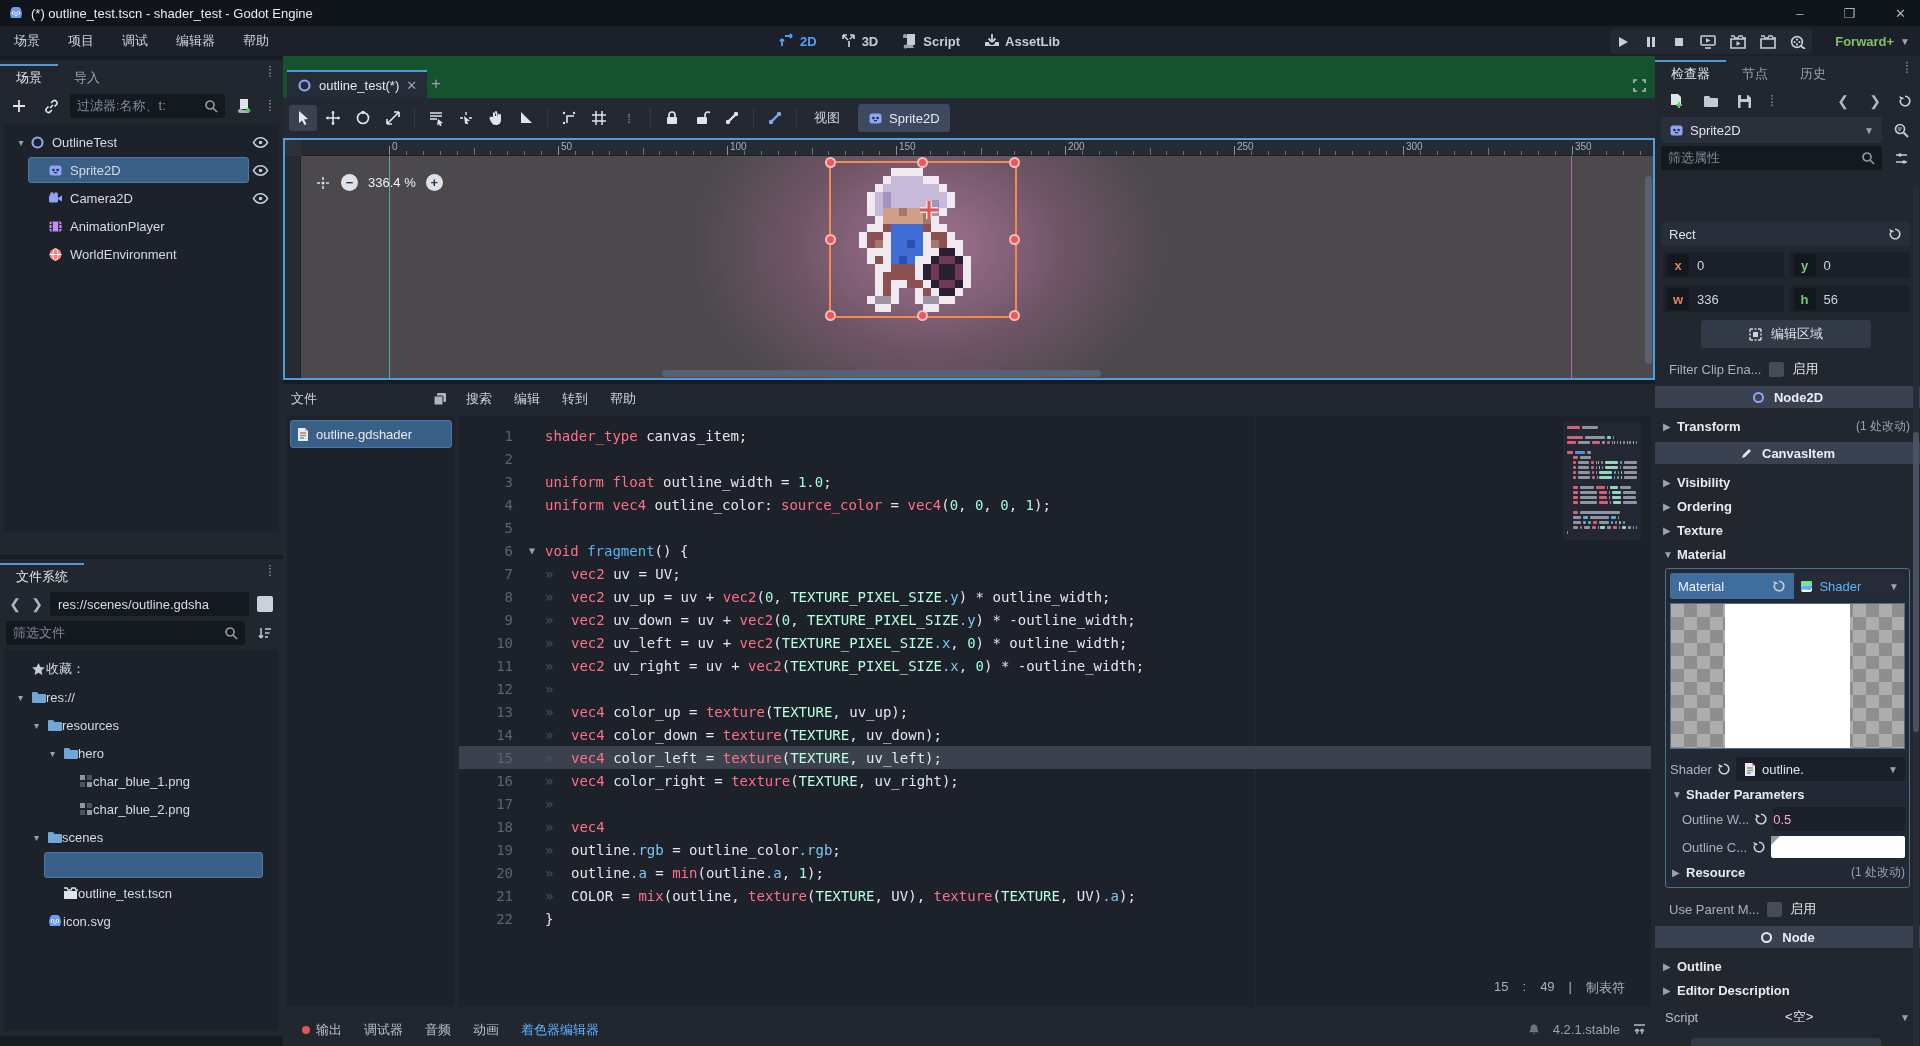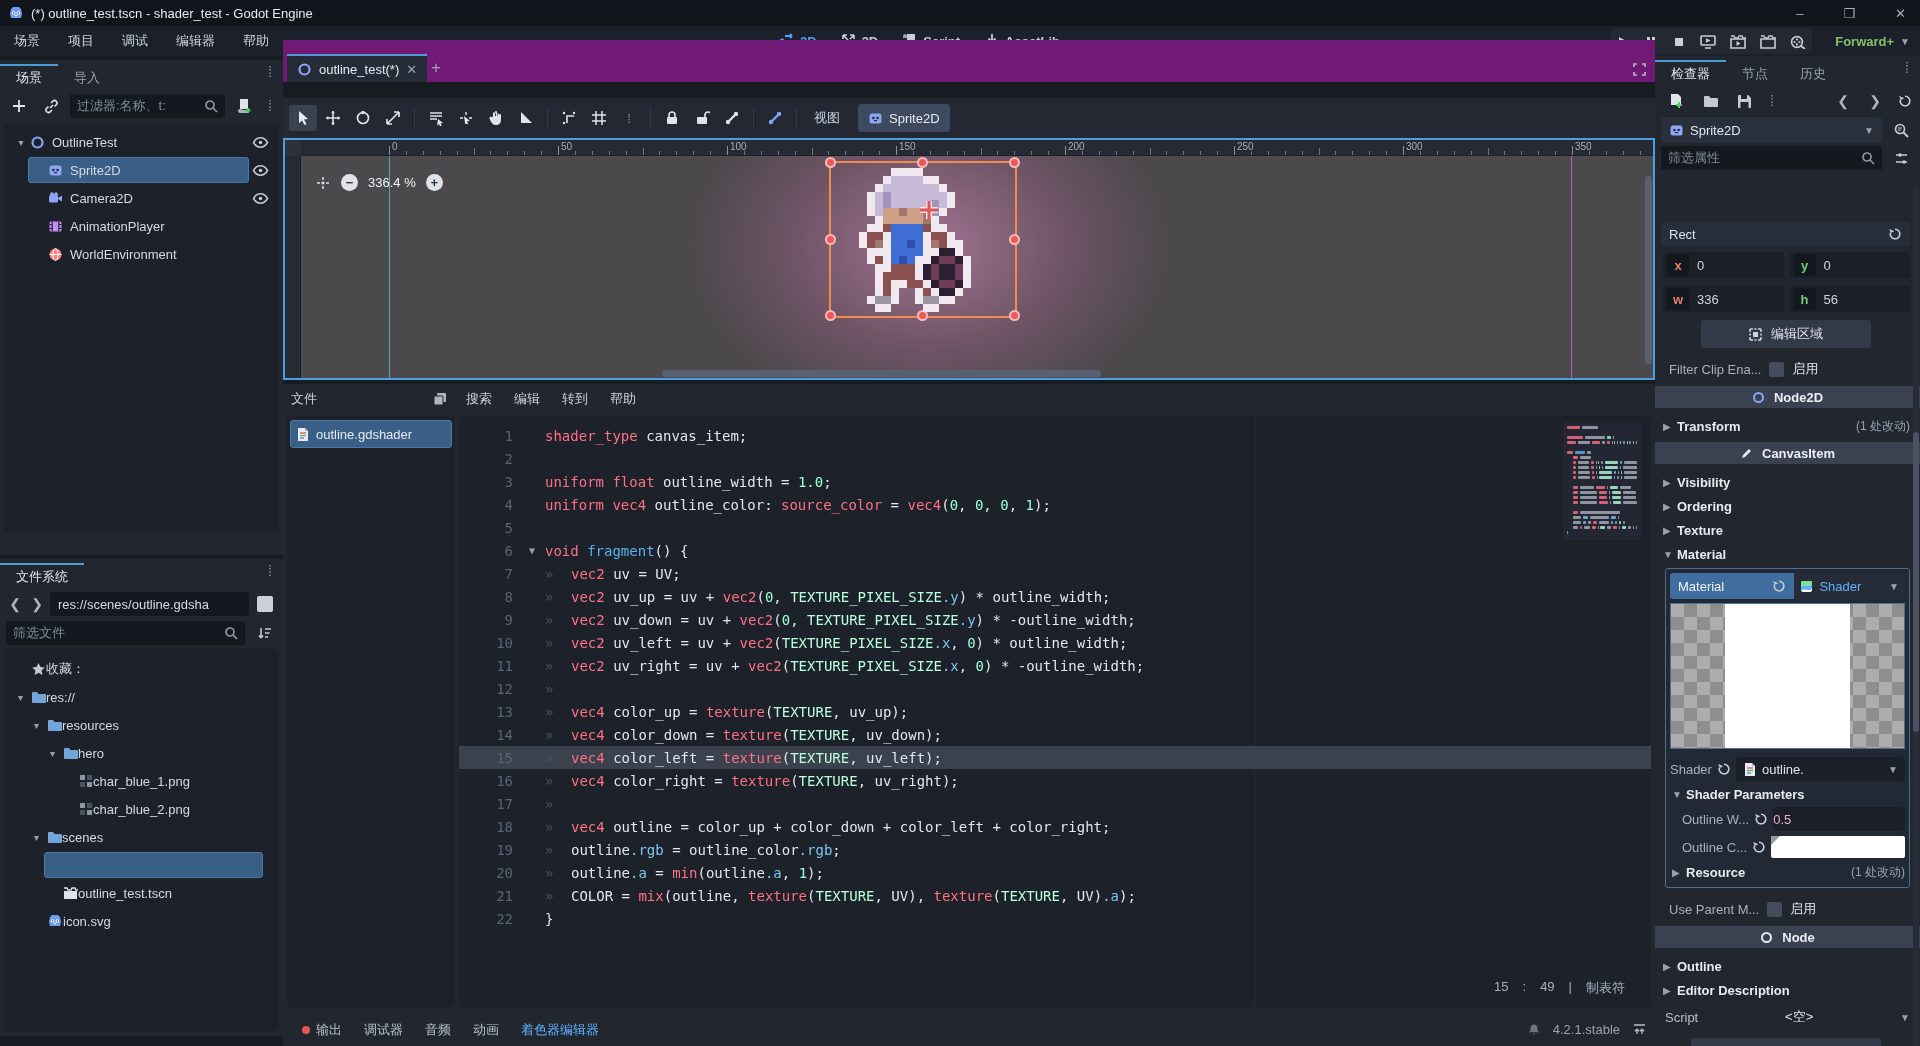--- a/index.html
+++ b/index.html
@@ -53,21 +53,21 @@
   #fs-path { flex:1; height:24px; background:#14181f; border-radius:3px; display:flex; align-items:center;
     padding:0 8px; color:#d6dae3; white-space:nowrap; overflow:hidden; }
   #fs-split-btn { width:16px; height:16px; background:#ccd1d9; border-radius:2px; margin:0 4px; }
   #fs-filter-row { height:28px; display:flex; align-items:center; gap:6px; padding:0 6px; }
   #fs-tree { margin:2px 4px; background:#1c212a; border-radius:3px; height:382px; padding-top:6px; position:relative; }
   .fs-row { height:28px; display:flex; align-items:center; color:#d6dae3; position:relative; }
   .fs-row.selected .row-bg { position:absolute; left:40px; right:16px; top:1px; bottom:1px;
     background:#3a5f87; border:1px solid #4a77a5; border-radius:3px; }
 
   
-  #scene-tabbar { position:absolute; left:283px; top:40px; width:1372px; height:42px; background:#701a75;text-decoration:underline; }
+  #scene-tabbar { position:absolute; left:283px; top:56px; width:1372px; height:42px; background:#14532d;text-decoration:underline; }
   #scene-tab { position:absolute; left:4px; bottom:0; height:28px; background:#262c37; border-top:2px solid #4f9bd8;
     display:flex; align-items:center; gap:7px; padding:0 10px; color:#e6e9ef; }
   #new-tab-btn { position:absolute; left:148px; bottom:4px; color:#9aa2b0; font-size:17px; }
   #expand-btn { position:absolute; right:8px; bottom:5px; }
 
   #viewport-toolbar { position:absolute; left:283px; top:98px; width:1372px; height:40px; background:#232833;
     display:flex; align-items:center; gap:2px; padding:0 6px; }
   .vtool { width:28px; height:26px; display:flex; align-items:center; justify-content:center; border-radius:3px; }
   .vtool.active { background:#3a4150; }
   .vsep { width:1px; height:20px; background:#323845; margin:0 5px; }
@@ -1059,21 +1059,21 @@
         <div class="code-line"><span class="ln">8</span><span class="fold"></span><span class="tabmark">»</span><span class="tk-k">vec2</span><span class="tk-w"> uv_up = uv + </span><span class="tk-k">vec2</span><span class="tk-w">(</span><span class="tk-n">0</span><span class="tk-w">, </span><span class="tk-b">TEXTURE_PIXEL_SIZE</span><span class="tk-m">.y</span><span class="tk-w">) * outline_width;</span></div>
         <div class="code-line"><span class="ln">9</span><span class="fold"></span><span class="tabmark">»</span><span class="tk-k">vec2</span><span class="tk-w"> uv_down = uv + </span><span class="tk-k">vec2</span><span class="tk-w">(</span><span class="tk-n">0</span><span class="tk-w">, </span><span class="tk-b">TEXTURE_PIXEL_SIZE</span><span class="tk-m">.y</span><span class="tk-w">) * -outline_width;</span></div>
         <div class="code-line"><span class="ln">10</span><span class="fold"></span><span class="tabmark">»</span><span class="tk-k">vec2</span><span class="tk-w"> uv_left = uv + </span><span class="tk-k">vec2</span><span class="tk-w">(</span><span class="tk-b">TEXTURE_PIXEL_SIZE</span><span class="tk-m">.x</span><span class="tk-w">, </span><span class="tk-n">0</span><span class="tk-w">) * outline_width;</span></div>
         <div class="code-line"><span class="ln">11</span><span class="fold"></span><span class="tabmark">»</span><span class="tk-k">vec2</span><span class="tk-w"> uv_right = uv + </span><span class="tk-k">vec2</span><span class="tk-w">(</span><span class="tk-b">TEXTURE_PIXEL_SIZE</span><span class="tk-m">.x</span><span class="tk-w">, </span><span class="tk-n">0</span><span class="tk-w">) * -outline_width;</span></div>
         <div class="code-line"><span class="ln">12</span><span class="fold"></span><span class="tabmark">»</span></div>
         <div class="code-line"><span class="ln">13</span><span class="fold"></span><span class="tabmark">»</span><span class="tk-k">vec4</span><span class="tk-w"> color_up = </span><span class="tk-k">texture</span><span class="tk-w">(</span><span class="tk-b">TEXTURE</span><span class="tk-w">, uv_up);</span></div>
         <div class="code-line"><span class="ln">14</span><span class="fold"></span><span class="tabmark">»</span><span class="tk-k">vec4</span><span class="tk-w"> color_down = </span><span class="tk-k">texture</span><span class="tk-w">(</span><span class="tk-b">TEXTURE</span><span class="tk-w">, uv_down);</span></div>
         <div class="code-line current"><span class="ln">15</span><span class="fold"></span><span class="tabmark">»</span><span class="tk-k">vec4</span><span class="tk-w"> color_left = </span><span class="tk-k">texture</span><span class="tk-w">(</span><span class="tk-b">TEXTURE</span><span class="tk-w">, uv_left);</span></div>
         <div class="code-line"><span class="ln">16</span><span class="fold"></span><span class="tabmark">»</span><span class="tk-k">vec4</span><span class="tk-w"> color_right = </span><span class="tk-k">texture</span><span class="tk-w">(</span><span class="tk-b">TEXTURE</span><span class="tk-w">, uv_right);</span></div>
         <div class="code-line"><span class="ln">17</span><span class="fold"></span><span class="tabmark">»</span></div>
-        <div class="code-line"><span class="ln">18</span><span class="fold"></span><span class="tabmark">»</span><span class="tk-k">vec4</span><span class="tk-w"> outline = color_up + color_down + color_left + color_right;</span></div>
+        <div class="code-line"><span class="ln">18</span><span class="fold"></span><span class="tabmark">»</span><span class="tk-k">vec4</span></div>
         <div class="code-line"><span class="ln">19</span><span class="fold"></span><span class="tabmark">»</span><span class="tk-w">outline</span><span class="tk-m">.rgb</span><span class="tk-w"> = outline_color</span><span class="tk-m">.rgb</span><span class="tk-w">;</span></div>
         <div class="code-line"><span class="ln">20</span><span class="fold"></span><span class="tabmark">»</span><span class="tk-w">outline</span><span class="tk-m">.a</span><span class="tk-w"> = </span><span class="tk-k">min</span><span class="tk-w">(outline</span><span class="tk-m">.a</span><span class="tk-w">, </span><span class="tk-n">1</span><span class="tk-w">);</span></div>
         <div class="code-line"><span class="ln">21</span><span class="fold"></span><span class="tabmark">»</span><span class="tk-w">COLOR = </span><span class="tk-k">mix</span><span class="tk-w">(outline, </span><span class="tk-k">texture</span><span class="tk-w">(</span><span class="tk-b">TEXTURE</span><span class="tk-w">, UV), </span><span class="tk-k">texture</span><span class="tk-w">(</span><span class="tk-b">TEXTURE</span><span class="tk-w">, UV)</span><span class="tk-m">.a</span><span class="tk-w">);</span></div>
         <div class="code-line"><span class="ln">22</span><span class="fold"></span><span class="tk-w">}</span></div>
       </div>
     <div id="minimap">
         <div class="mm-line">
           <span class="mm-seg" style="width: 13.2px; background: rgb(255, 112, 133); opacity: 0.8;"></span>
           <span class="mm-seg" style="width: 15.6px; background: rgb(170, 177, 189); opacity: 0.8;"></span>
         </div>

